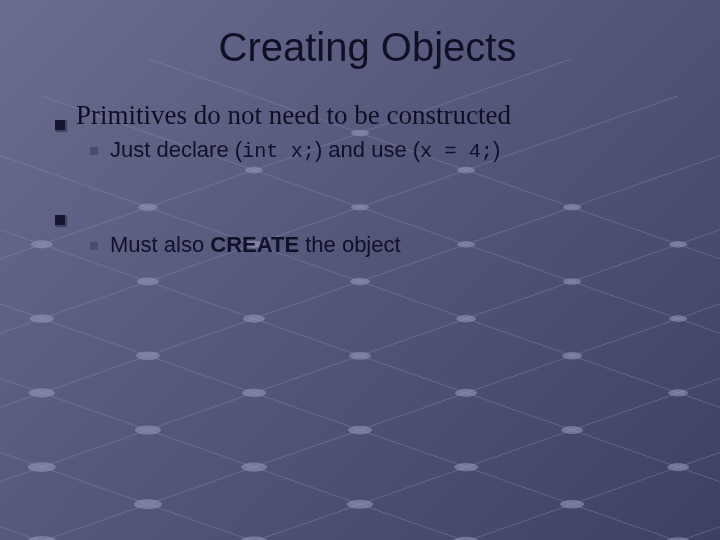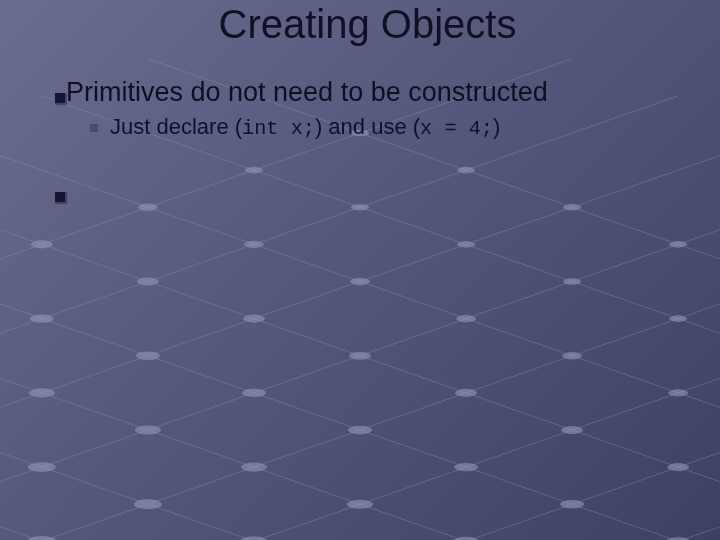--- a/index.html
+++ b/index.html
@@ -23,35 +23,37 @@
     inset: 0;
     overflow: hidden;
     pointer-events: none;
   }
   .grid svg { width: 100%; height: 100%; display: block; }
   .grid line { stroke: #8c8faf; stroke-width: 1; opacity: 0.5; }
   .grid circle { fill: #9396b5; opacity: 0.6; }
   .content {
     position: relative;
     z-index: 2;
-    padding: 2px 40px 0 55px;
+    padding: 25px 40px 0 55px;
   }
   h1.title {
     margin: 0 0 30px 0;
     text-align: center;
     font-size: 40px;
     font-weight: 500;
     color: #101025;
   }
   .top-item {
     display: flex;
-    align-items: center;
+    align-items: flex-end;
+    gap: 10px;
     font-size: 27px;
     margin: 0 0 6px 0;
     color: #0f0f24;
+    font-family: Liberation Serif, serif;
   }
   .top-bullet {
     width: 11px;
     height: 11px;
     background: #151533;
     margin-top: 12px;
     flex-shrink: 0;
     box-shadow: inset -1px -1px 0 rgba(255,255,255,0.2), 1px 1px 1px rgba(0,0,0,0.3);
   }
   .sub-item {
@@ -198,15 +200,21 @@
     <div class="sub-item">
       <span class="sub-bullet"></span>
       <span>
         <span>Just declare (</span><span class="mono">int x;</span><span>) and use (</span><span class="mono">x = 4;</span><span>)</span>
       </span>
     </div>
 
     <div class="top-item">
       <span class="top-bullet"></span>
     </div>
+    <div class="sub-item">
+      <span class="sub-bullet"></span>
+      <span>
+        <span>Must also </span><strong>CREATE</strong><span> the object</span>
+      </span>
+    </div>
   </div>
 
 </div>
 
 </body></html>

